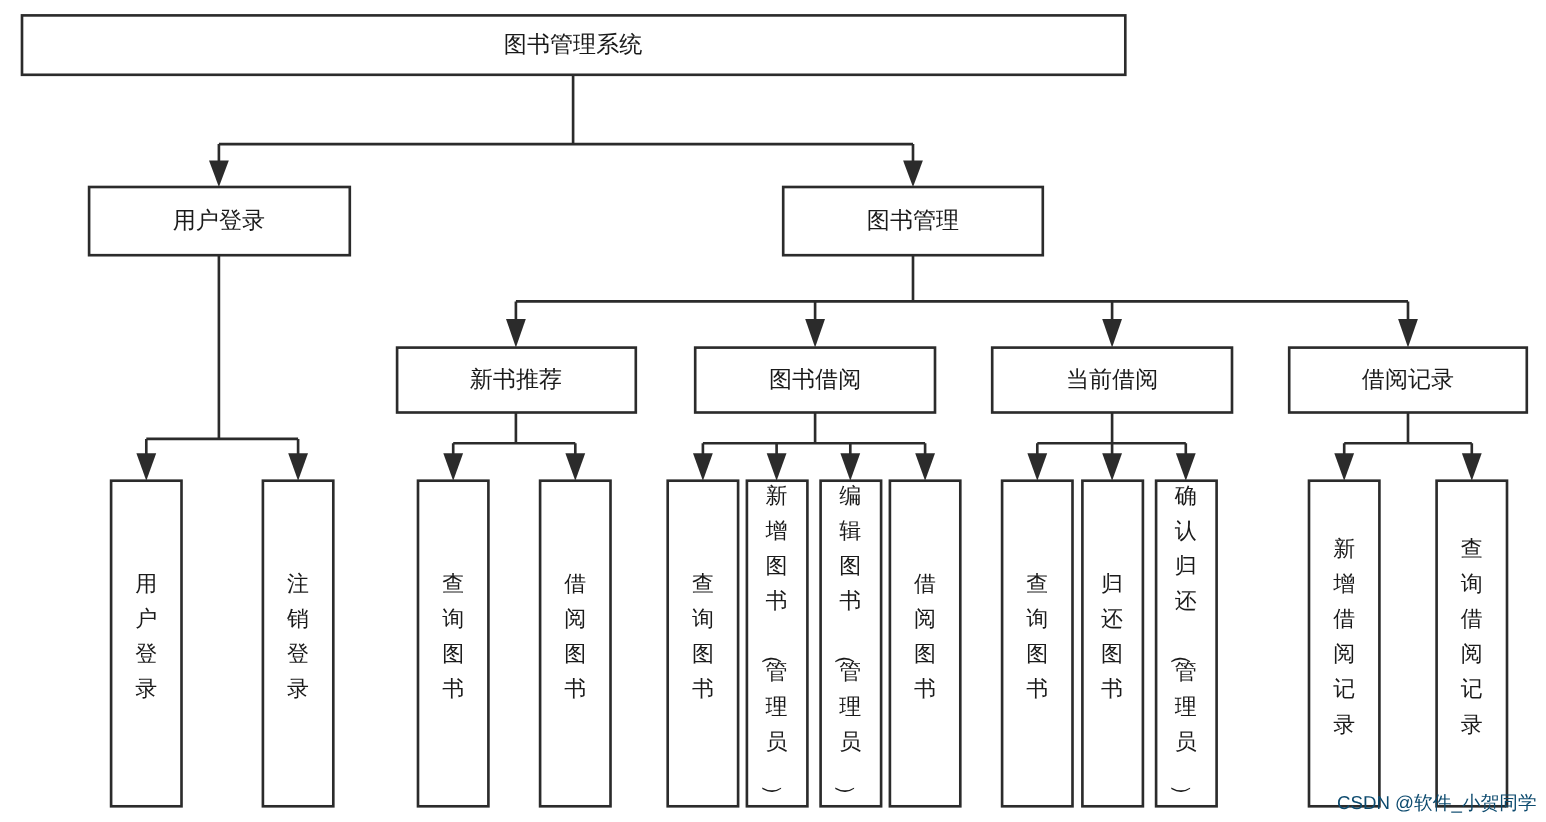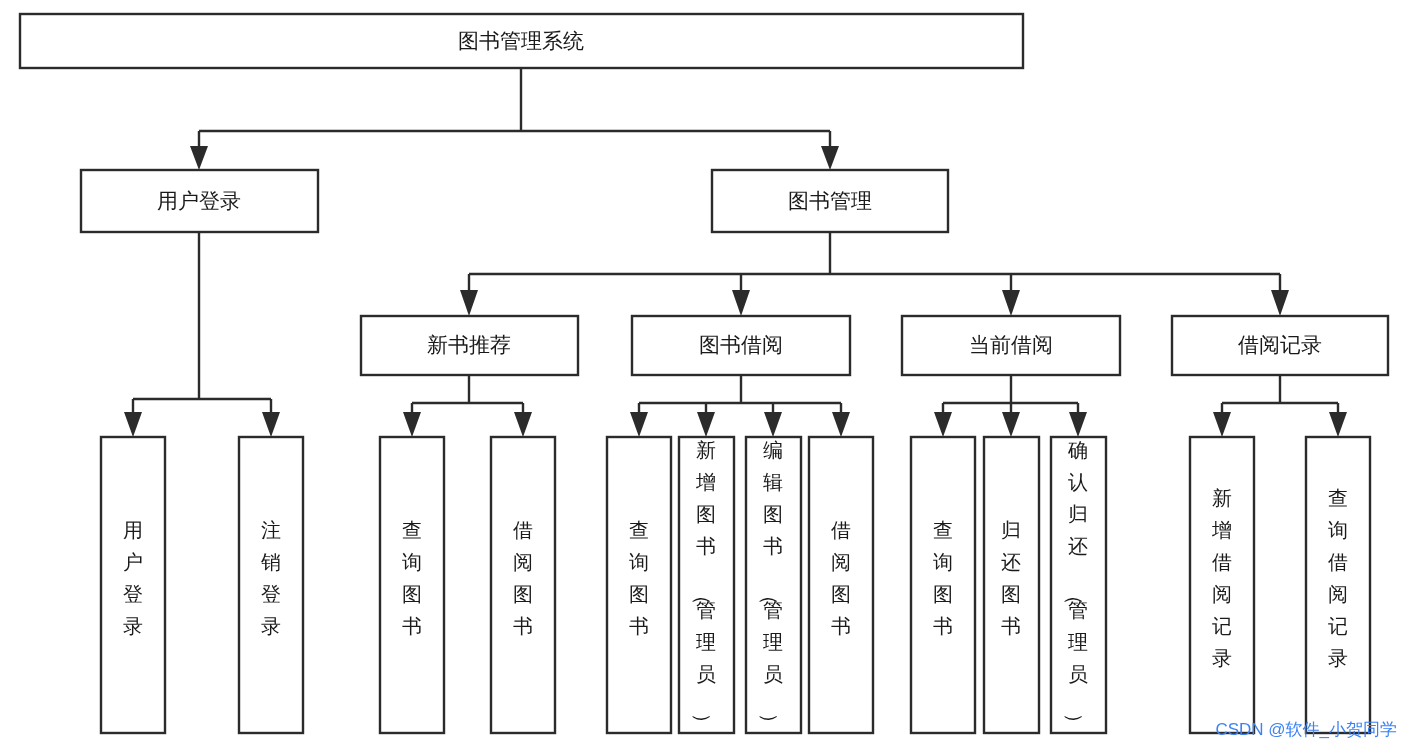--- a/index.html
+++ b/index.html
@@ -56,21 +56,21 @@
     font-family: "Liberation Sans", "DejaVu Sans", sans-serif;
     font-size: 20px;
     text-anchor: middle;
   }
   .watermark-text {
     position: absolute;
     right: 8px;
     bottom: 6px;
     font-family: "Liberation Sans", "DejaVu Sans", sans-serif;
     font-size: 17px;
-    color: #3b82f6;
+    color: #0c4a6e;
     white-space: nowrap;
     user-select: none;
   }
 </style>
 </head>
 <body>
 
 <div id="diagram-root">
 
   <svg class="diagram-canvas" viewBox="0 0 1405 747" xmlns="http://www.w3.org/2000/svg">

